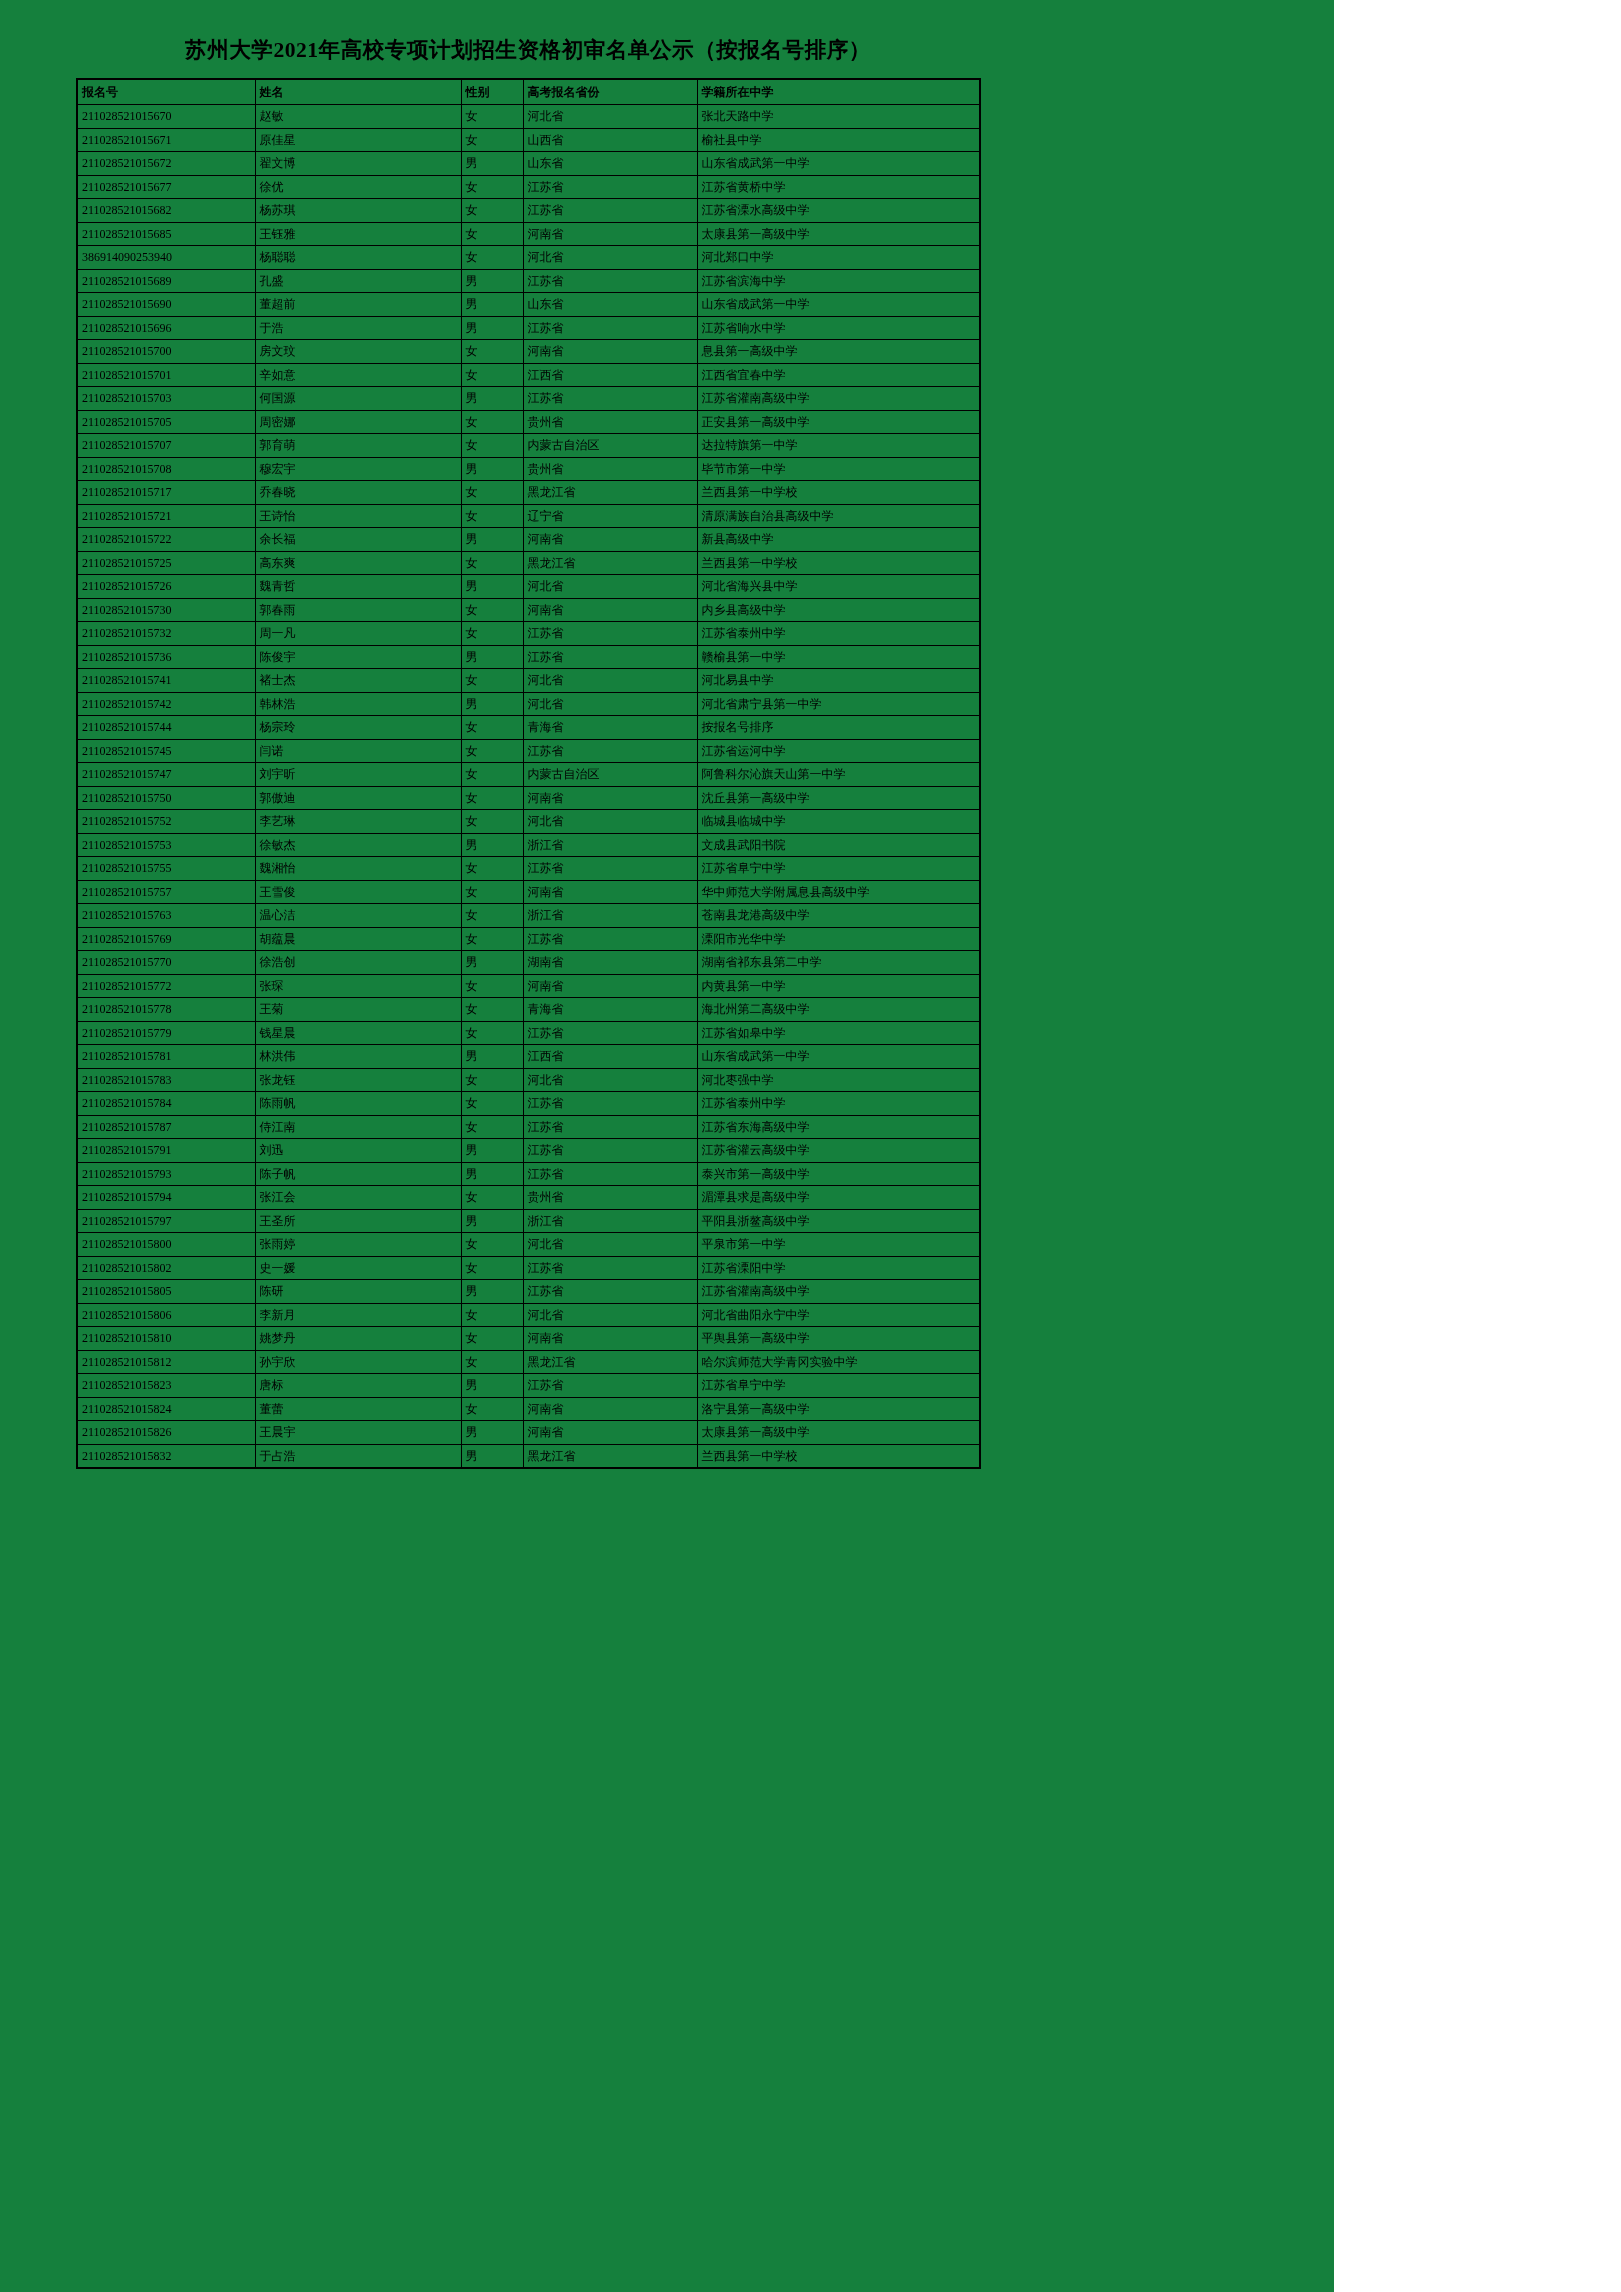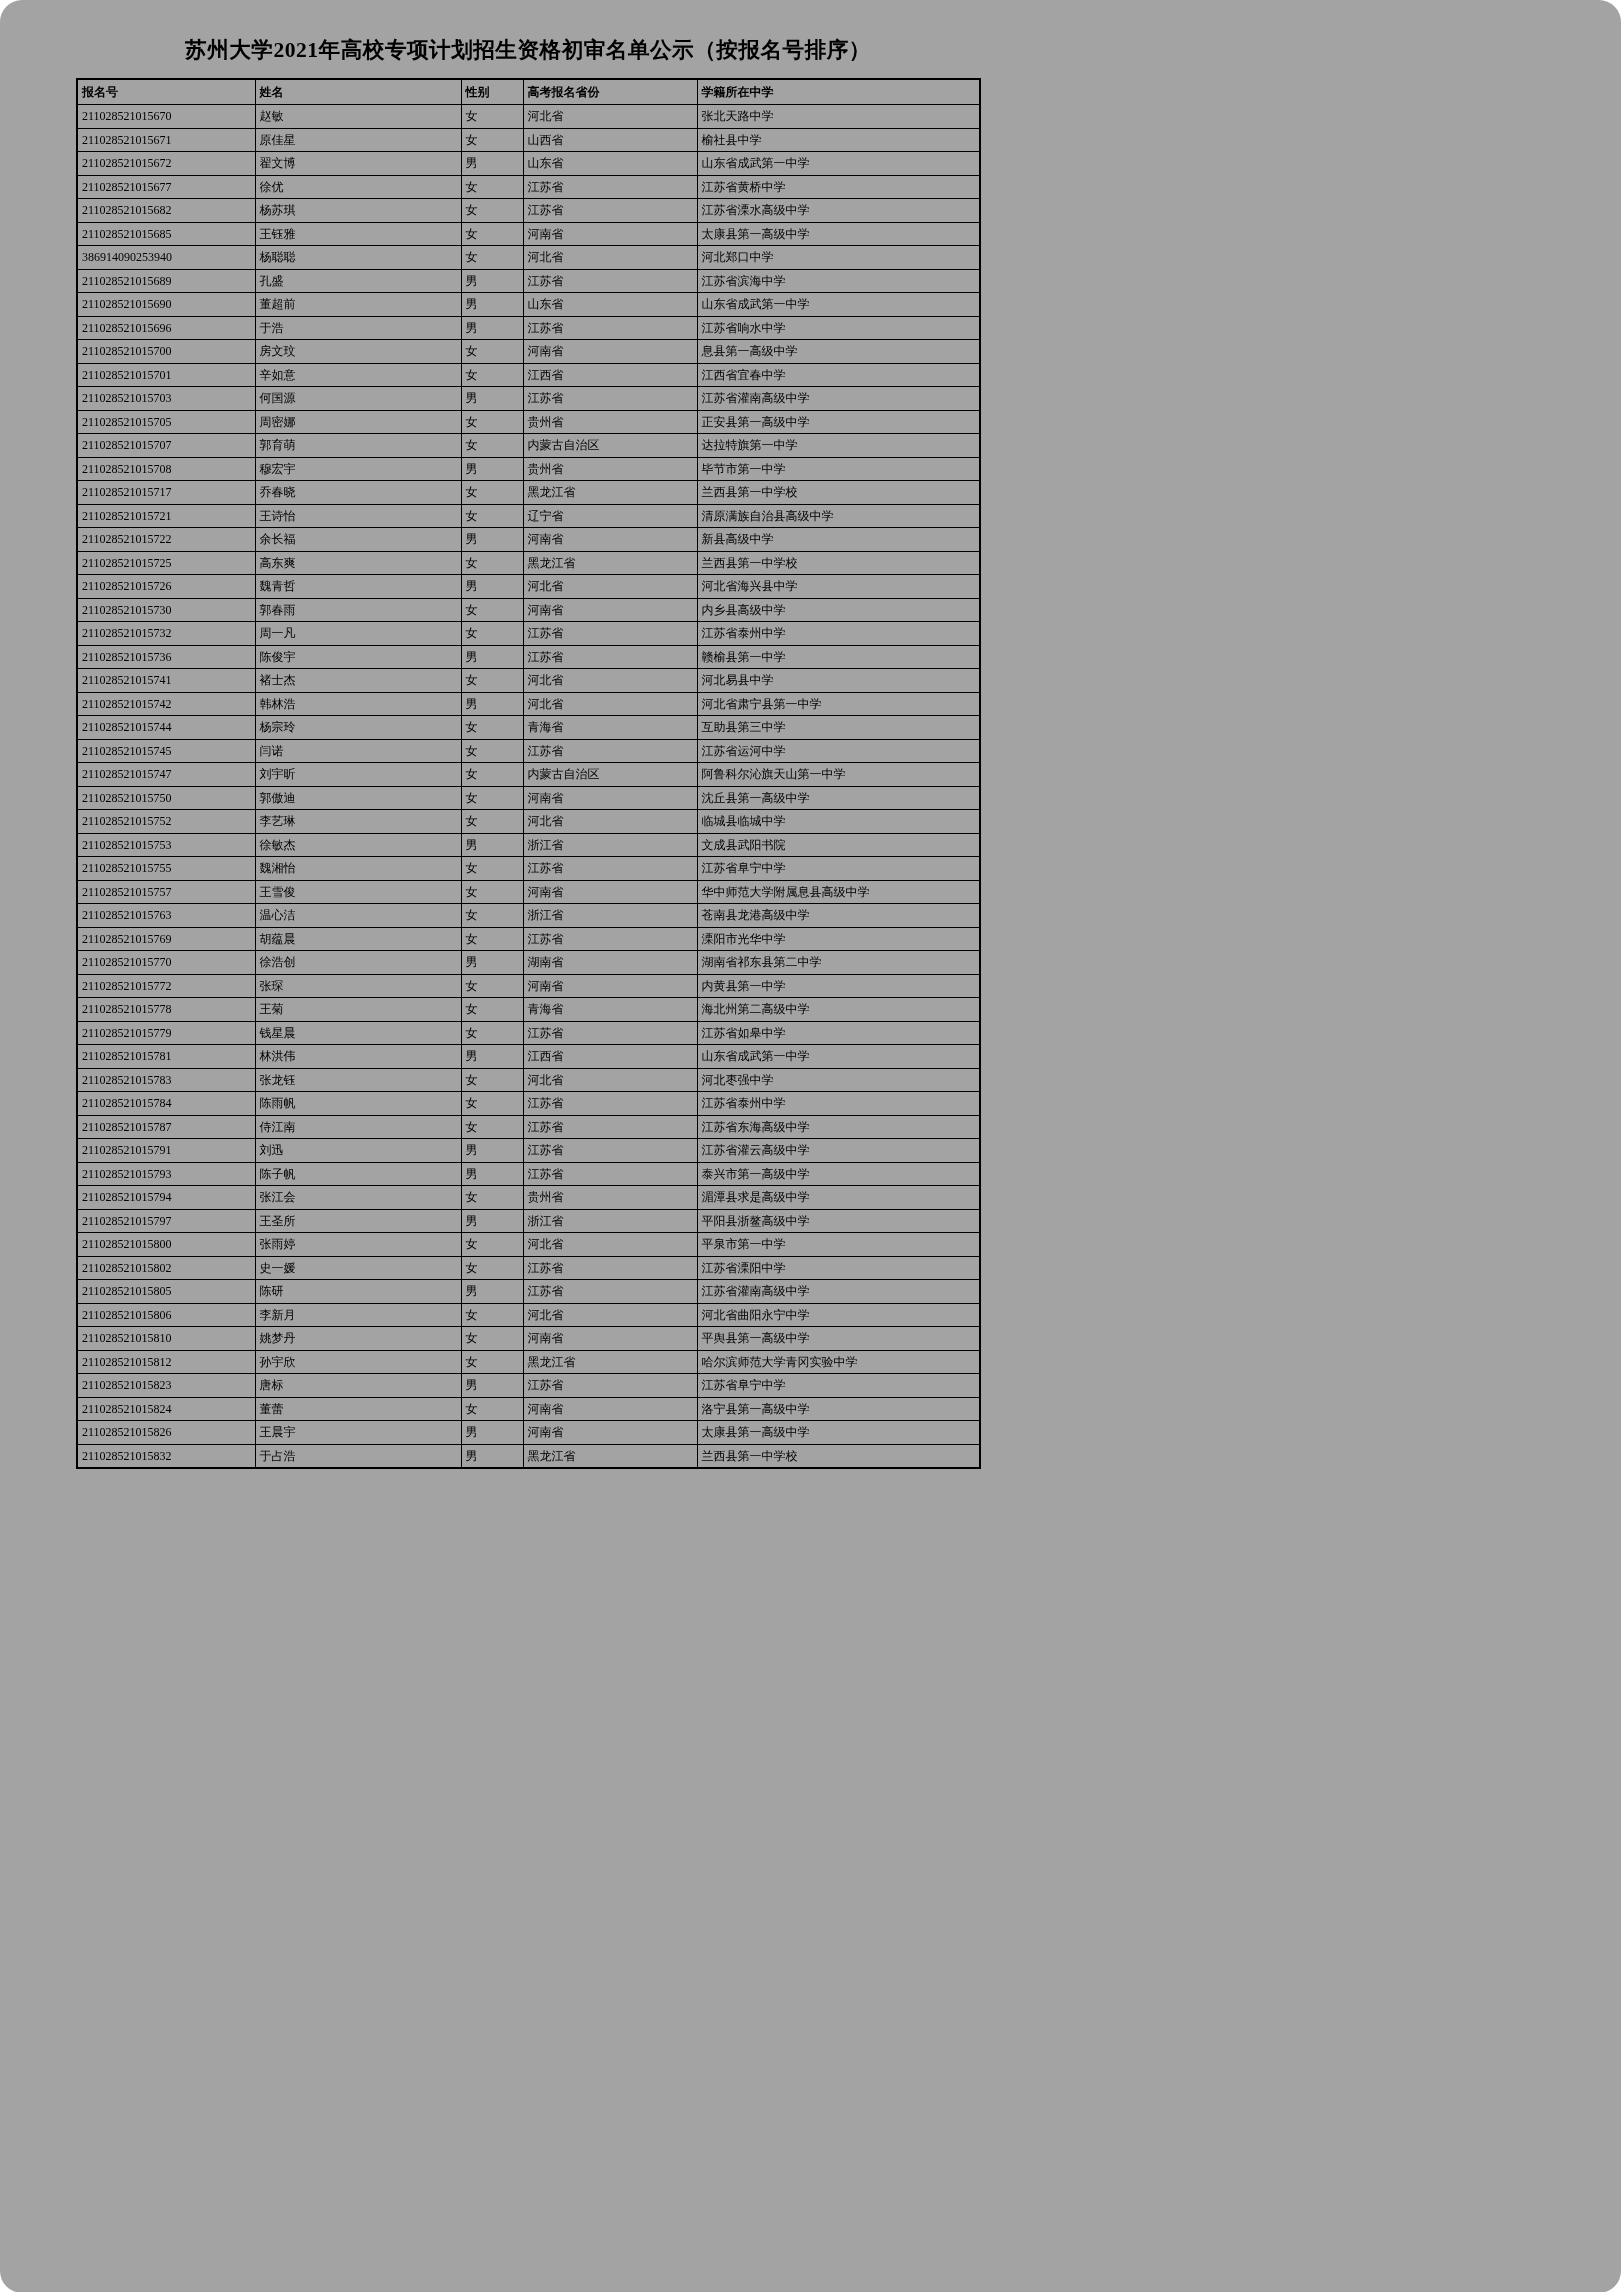--- a/index.html
+++ b/index.html
@@ -12,24 +12,23 @@
     width: 1621px;
     height: 2293px;
     position: relative;
     font-family: "Liberation Serif", "DejaVu Serif", serif;
     color: #000000;
   }
   .page {
     position: absolute;
     top: 0;
     left: 0;
-    width: 1621px;
+    width: 1334px;
     height: 2293px;
-    background: #a3a3a3;
-    border-radius: 22px;
+    background: #15803d;
   }
   .title {
     position: absolute;
     top: 35px;
     left: 76px;
     width: 904px;
     margin: 0;
     text-align: center;
     font-size: 21.6px;
     font-weight: bold;
@@ -272,21 +271,21 @@
           <td>韩林浩</td>
           <td>男</td>
           <td>河北省</td>
           <td>河北省肃宁县第一中学</td>
         </tr>
         <tr>
           <td>211028521015744</td>
           <td>杨宗玲</td>
           <td>女</td>
           <td>青海省</td>
-          <td>互助县第三中学</td>
+          <td>按报名号排序</td>
         </tr>
         <tr>
           <td>211028521015745</td>
           <td>闫诺</td>
           <td>女</td>
           <td>江苏省</td>
           <td>江苏省运河中学</td>
         </tr>
         <tr>
           <td>211028521015747</td>

